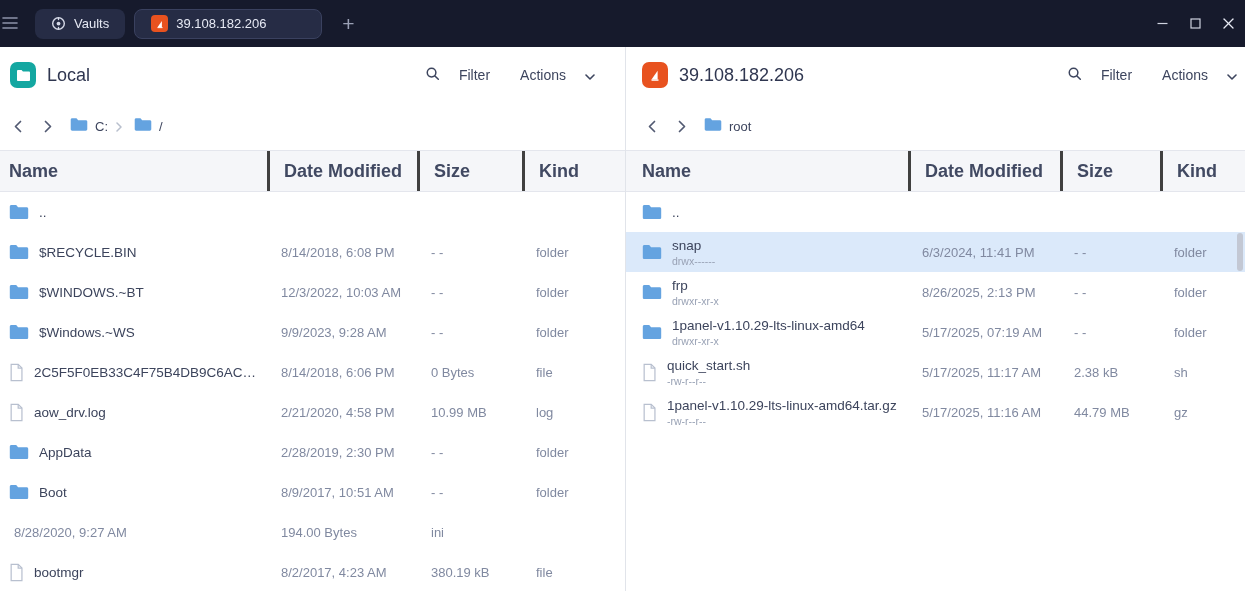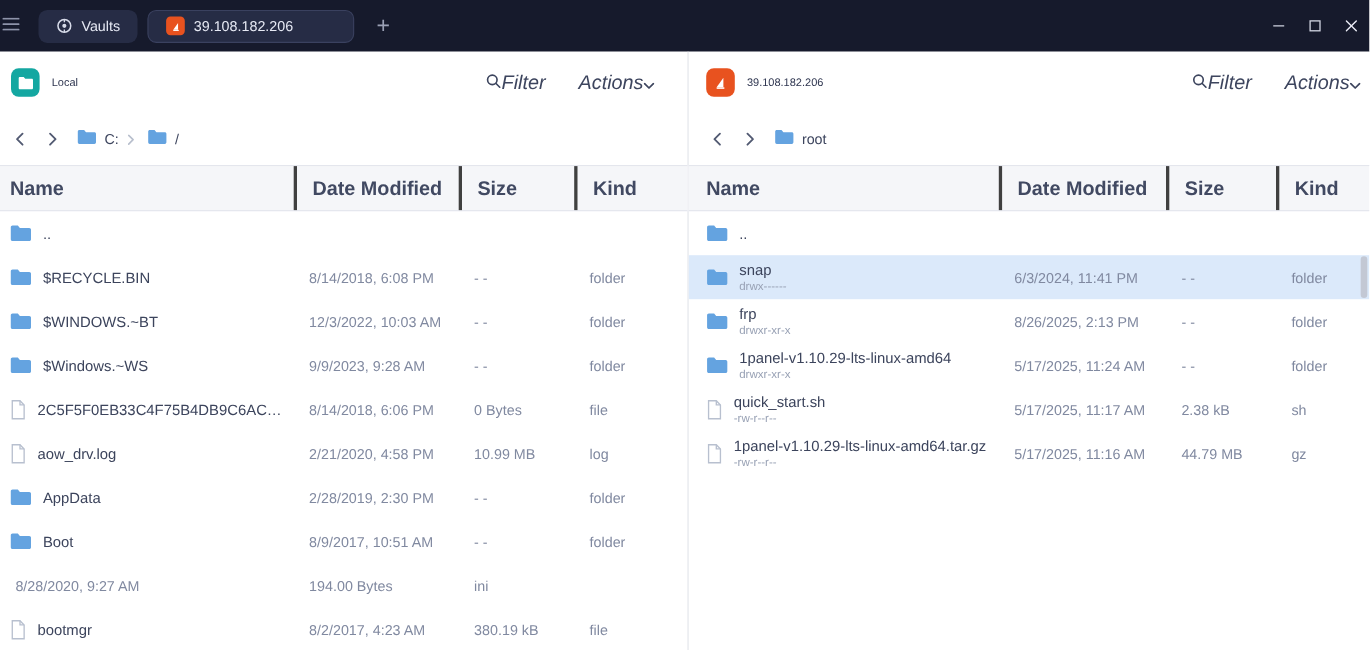--- a/index.html
+++ b/index.html
@@ -30,23 +30,23 @@
   .pane-left { width:625px; flex:0 0 625px; }
   .pane-divider { width:1px; background:#e1e4ea; flex:0 0 1px; }
   .pane-right { flex:1; }
 
   .pane-header { height:56px; flex:0 0 56px; display:flex; align-items:center; padding:0 16px 0 10px; }
   .pane-right .pane-header { padding:0 8px 0 16px; }
   .app-badge { width:26px; height:26px; border-radius:7px; display:flex; align-items:center;
     justify-content:center; flex:0 0 26px; }
   .badge-teal { background:#14a7a1; }
   .badge-orange { background:#e8521f; }
-  .pane-title { margin-left:11px; font-size:10px; color:#2f3650; font-weight:500; }
+  .pane-title { margin-left:11px; font-size:18px; color:#2f3650; font-weight:500; }
   .hdr-actions { margin-left:auto; display:flex; align-items:center; gap:30px; }
-  .hdr-btn { display:flex; align-items:center; gap:0; font-size:18px; color:#3d455e; cursor:pointer;font-style:italic; }
+  .hdr-btn { display:flex; align-items:center; gap:19px; font-size:14px; color:#3d455e; cursor:pointer; }
   .pane-left .hdr-actions { padding-right:14px; }
 
   .breadcrumb { height:47px; flex:0 0 47px; display:flex; align-items:center; padding:0 16px 0 6px; gap:6px; }
   .pane-right .breadcrumb { padding-left:14px; }
   .nav-arrow { width:24px; height:24px; display:flex; align-items:center; justify-content:center; cursor:pointer; }
   .crumb { display:flex; align-items:center; gap:7px; cursor:pointer; margin-left:4px; }
   .crumb-label { font-size:13px; color:#3d455e; }
   .crumb-sep { display:flex; align-items:center; margin:0 2px; }
 
   .thead { height:42px; flex:0 0 42px; background:#f5f6f9; border-top:1px solid #e4e6ed;
@@ -473,21 +473,21 @@
               <span class="ficon">
                 <svg width="20" height="16" viewBox="0 0 20 16">
                   <path d="M0.8 2.6 C0.8 1.7 1.5 1 2.4 1 h4.8 l1.9 2.2 h8.5 c0.9 0 1.6 0.7 1.6 1.6 v8.6 c0 0.9 -0.7 1.6 -1.6 1.6 H2.4 c-0.9 0 -1.6 -0.7 -1.6 -1.6 Z" fill="#64a3e0"></path>
                 </svg>
               </span>
               <span class="ntext">
                 <span class="fname">1panel-v1.10.29-lts-linux-amd64</span>
                 <span class="fperm">drwxr-xr-x</span>
               </span>
             </div>
-            <div class="cell cell-sec">5/17/2025, 11:24 AM</div>
+            <div class="cell cell-sec">5/17/2025, 07:19 AM</div>
             <div class="cell cell-sec">- -</div>
             <div class="cell cell-sec">folder</div>
           </div>
           <div class="frow">
             <div class="cell cell-name">
               <span class="ficon">
                 <svg width="15" height="19" viewBox="0 0 16 20">
                   <path d="M2.3 1.3 h7.5 l4 4 v13.4 H2.3 z" fill="#ffffff" stroke="#b8c0cf" stroke-width="1.3"></path>
                   <path d="M9.8 1.3 v4 h4" fill="none" stroke="#b8c0cf" stroke-width="1.3"></path>
                 </svg>

